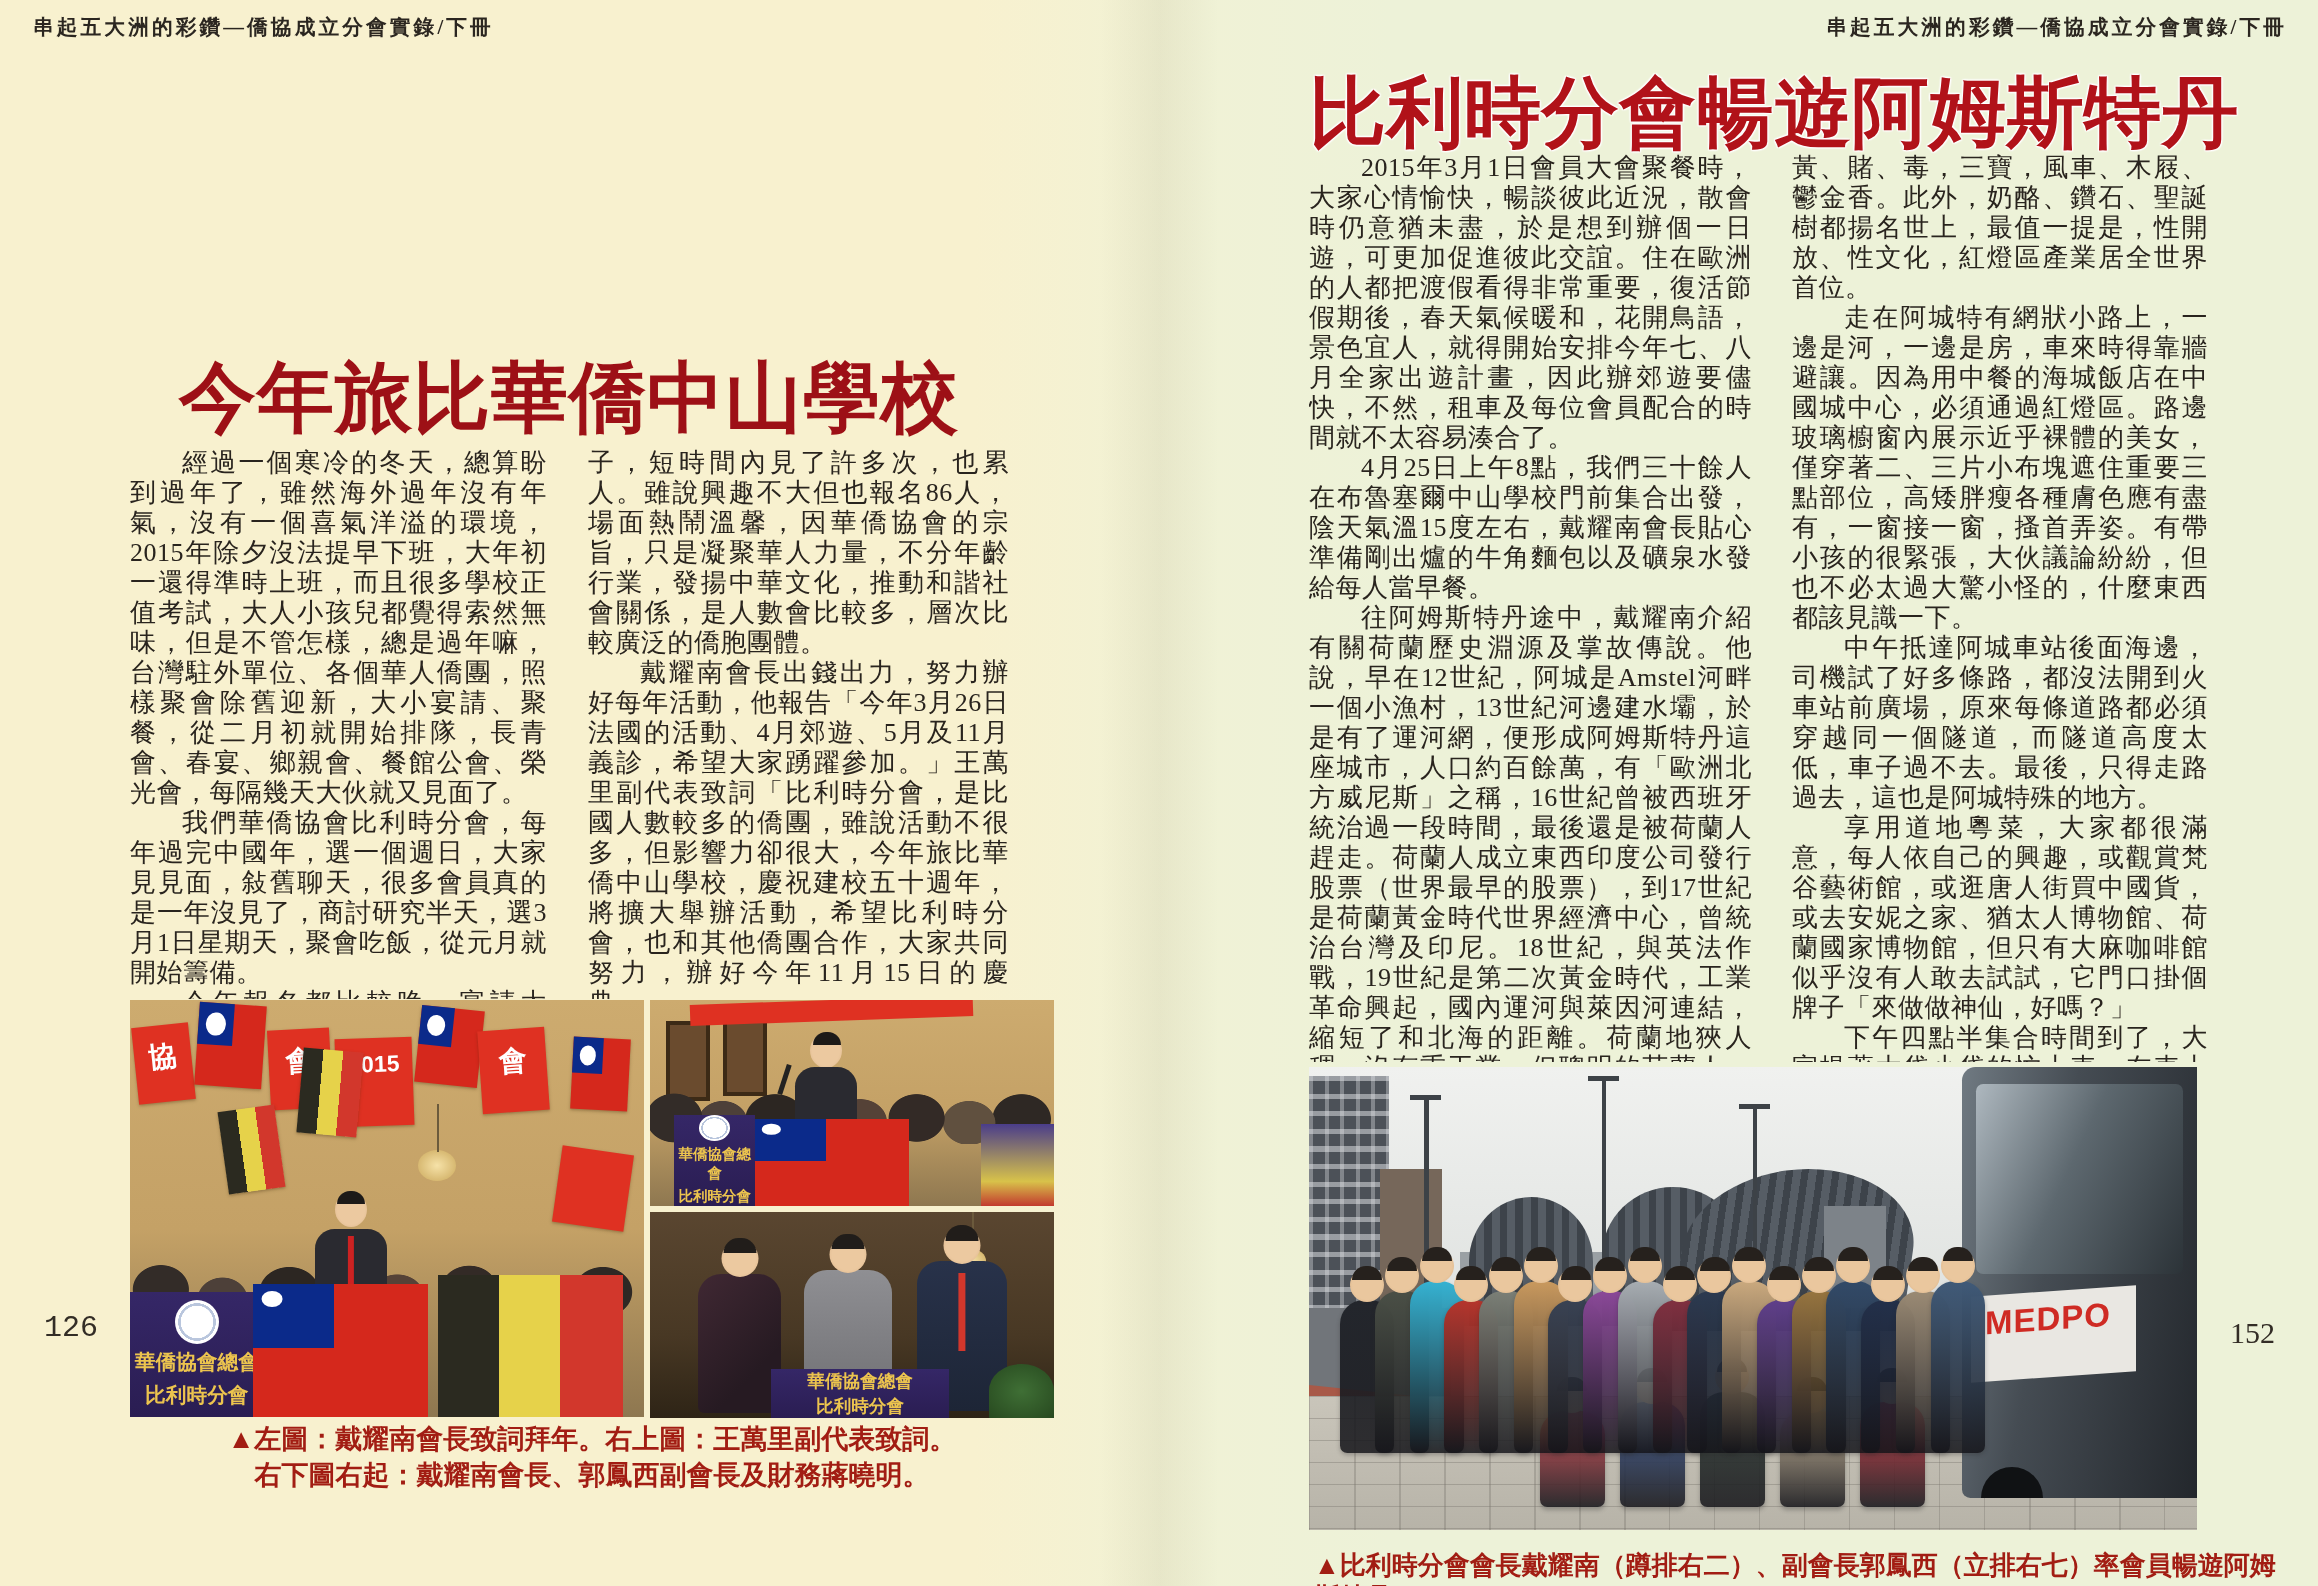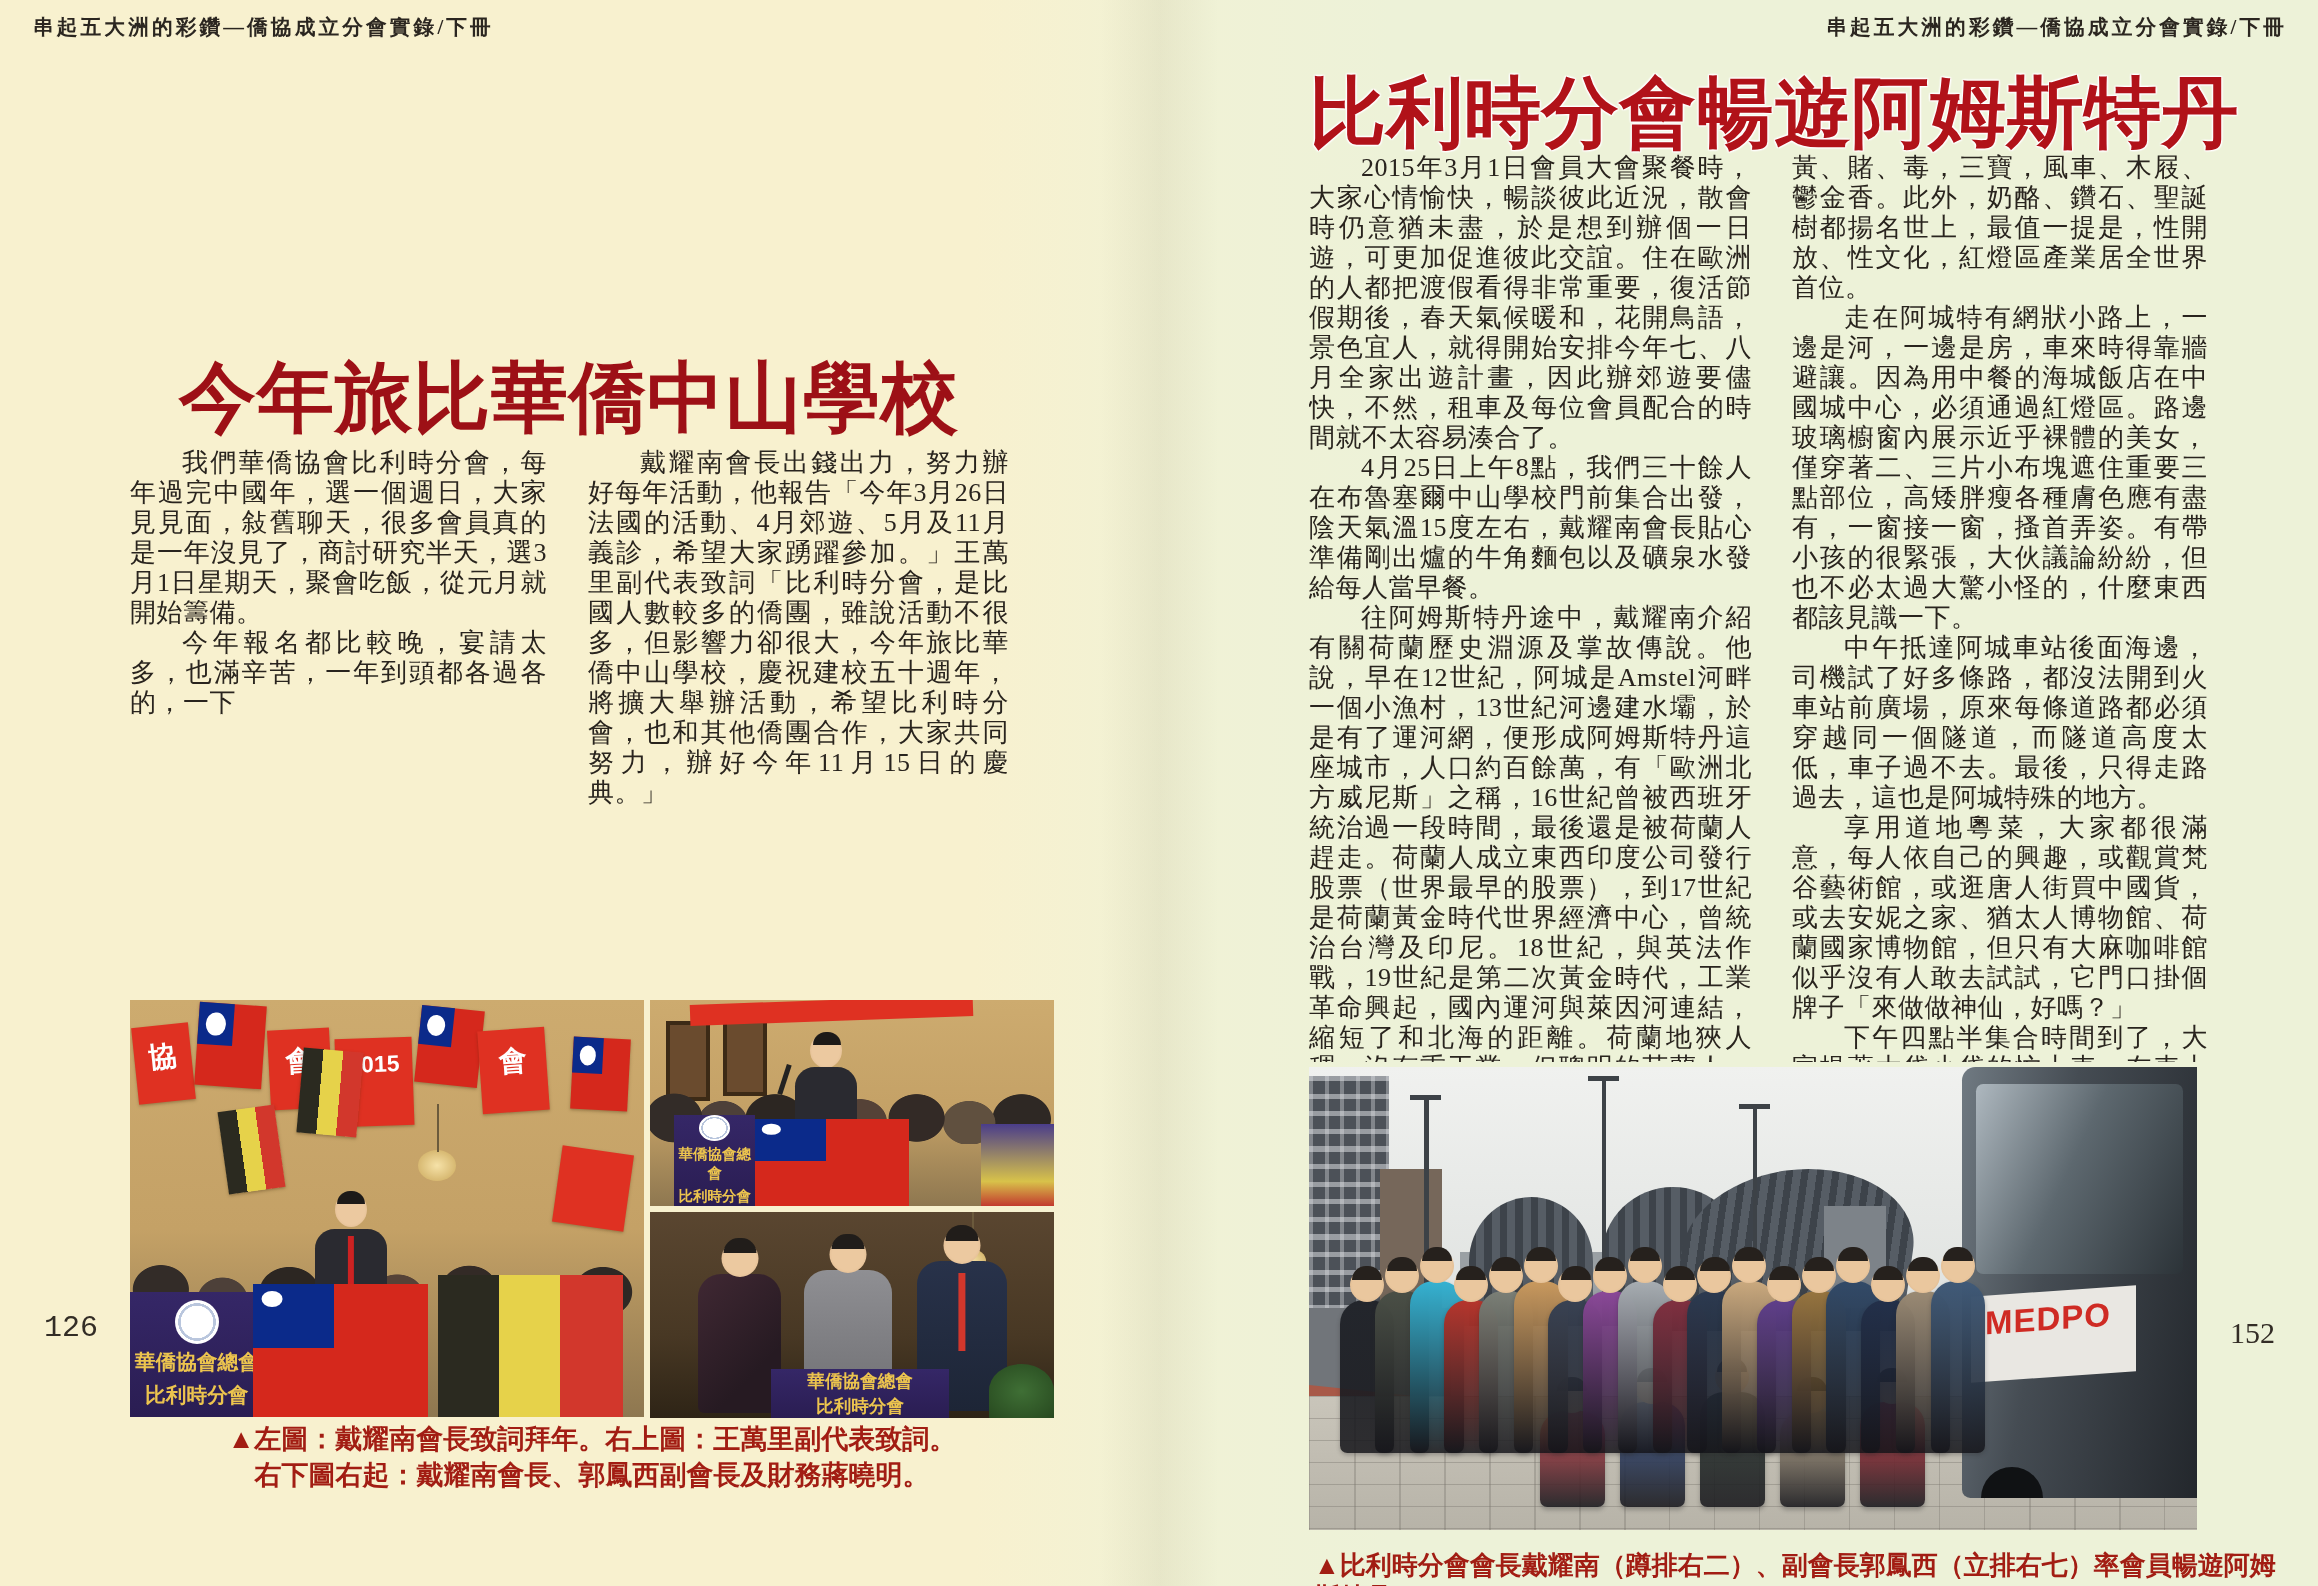--- a/index.html
+++ b/index.html
@@ -130,24 +130,26 @@
   <div class="page left"></div>
   <div class="page right"></div>
 
   <div id="head-left" class="runhead">串起五大洲的彩鑽—僑協成立分會實錄/下冊</div>
   <div id="head-right" class="runhead">串起五大洲的彩鑽—僑協成立分會實錄/下冊</div>
 
   <div id="title-left" class="big-title">今年旅比華僑中山學校</div>
   <div id="title-right" class="big-title">比利時分會暢遊阿姆斯特丹</div>
 
   <div id="col-l1" class="col">
+      <p class="para ind"><span>經過一個寒冷的冬天，總算盼到過年了，雖然海外過年沒有年氣，沒有一個喜氣洋溢的環境，2015年除夕沒法提早下班，大年初一還得準時上班，而且很多學校正值考試，大人小孩兒都覺得索然無味，但是不管怎樣，總是過年嘛，台灣駐外單位、各個華人僑團，照樣聚會除舊迎新，大小宴請、聚餐，從二月初就開始排隊，長青會、春宴、鄉親會、餐館公會、榮光會，每隔幾天大伙就又見面了。</span></p>
       <p class="para ind"><span>我們華僑協會比利時分會，每年過完中國年，選一個週日，大家見見面，敍舊聊天，很多會員真的是一年沒見了，商討研究半天，選3月1日星期天，聚會吃飯，從元月就開始籌備。</span></p>
       <p class="para ind"><span>今年報名都比較晚，宴請太多，也滿辛苦，一年到頭都各過各的，一下</span></p>
     </div>
   <div id="col-l2" class="col">
+      <p class="para"><span>子，短時間內見了許多次，也累人。雖說興趣不大但也報名86人，場面熱鬧溫馨，因華僑協會的宗旨，只是凝聚華人力量，不分年齡行業，發揚中華文化，推動和諧社會關係，是人數會比較多，層次比較廣泛的僑胞團體。</span></p>
       <p class="para ind"><span>戴耀南會長出錢出力，努力辦好每年活動，他報告「今年3月26日法國的活動、4月郊遊、5月及11月義診，希望大家踴躍參加。」王萬里副代表致詞「比利時分會，是比國人數較多的僑團，雖說活動不很多，但影響力卻很大，今年旅比華僑中山學校，慶祝建校五十週年，將擴大舉辦活動，希望比利時分會，也和其他僑團合作，大家共同努力，辦好今年11月15日的慶典。」</span></p>
     </div>
   <div id="col-r1" class="col">
       <p class="para ind"><span>2015年3月1日會員大會聚餐時，大家心情愉快，暢談彼此近況，散會時仍意猶未盡，於是想到辦個一日遊，可更加促進彼此交誼。住在歐洲的人都把渡假看得非常重要，復活節假期後，春天氣候暖和，花開鳥語，景色宜人，就得開始安排今年七、八月全家出遊計畫，因此辦郊遊要儘快，不然，租車及每位會員配合的時間就不太容易湊合了。</span></p>
       <p class="para ind"><span>4月25日上午8點，我們三十餘人在布魯塞爾中山學校門前集合出發，陰天氣溫15度左右，戴耀南會長貼心準備剛出爐的牛角麵包以及礦泉水發給每人當早餐。</span></p>
       <p class="para ind"><span>往阿姆斯特丹途中，戴耀南介紹有關荷蘭歷史淵源及掌故傳說。他說，早在12世紀，阿城是Amstel河畔一個小漁村，13世紀河邊建水壩，於是有了運河網，便形成阿姆斯特丹這座城市，人口約百餘萬，有「歐洲北方威尼斯」之稱，16世紀曾被西班牙統治過一段時間，最後還是被荷蘭人趕走。荷蘭人成立東西印度公司發行股票（世界最早的股票），到17世紀是荷蘭黃金時代世界經濟中心，曾統治台灣及印尼。18世紀，與英法作戰，19世紀是第二次黃金時代，工業革命興起，國內運河與萊因河連結，縮短了和北海的距離。荷蘭地狹人稠，沒有重工業，但聰明的荷蘭人，發展輕而特殊工業，不但成功而且是世界唯一的，所謂「三毒、三寶」三毒，</span></p>
     </div>
   <div id="col-r2" class="col">
       <p class="para"><span>黃、賭、毒，三寶，風車、木屐、鬱金香。此外，奶酪、鑽石、聖誕樹都揚名世上，最值一提是，性開放、性文化，紅燈區產業居全世界首位。</span></p>
       <p class="para ind"><span>走在阿城特有網狀小路上，一邊是河，一邊是房，車來時得靠牆避讓。因為用中餐的海城飯店在中國城中心，必須通過紅燈區。路邊玻璃櫥窗內展示近乎裸體的美女，僅穿著二、三片小布塊遮住重要三點部位，高矮胖瘦各種膚色應有盡有，一窗接一窗，搔首弄姿。有帶小孩的很緊張，大伙議論紛紛，但也不必太過大驚小怪的，什麼東西都該見識一下。</span></p>

